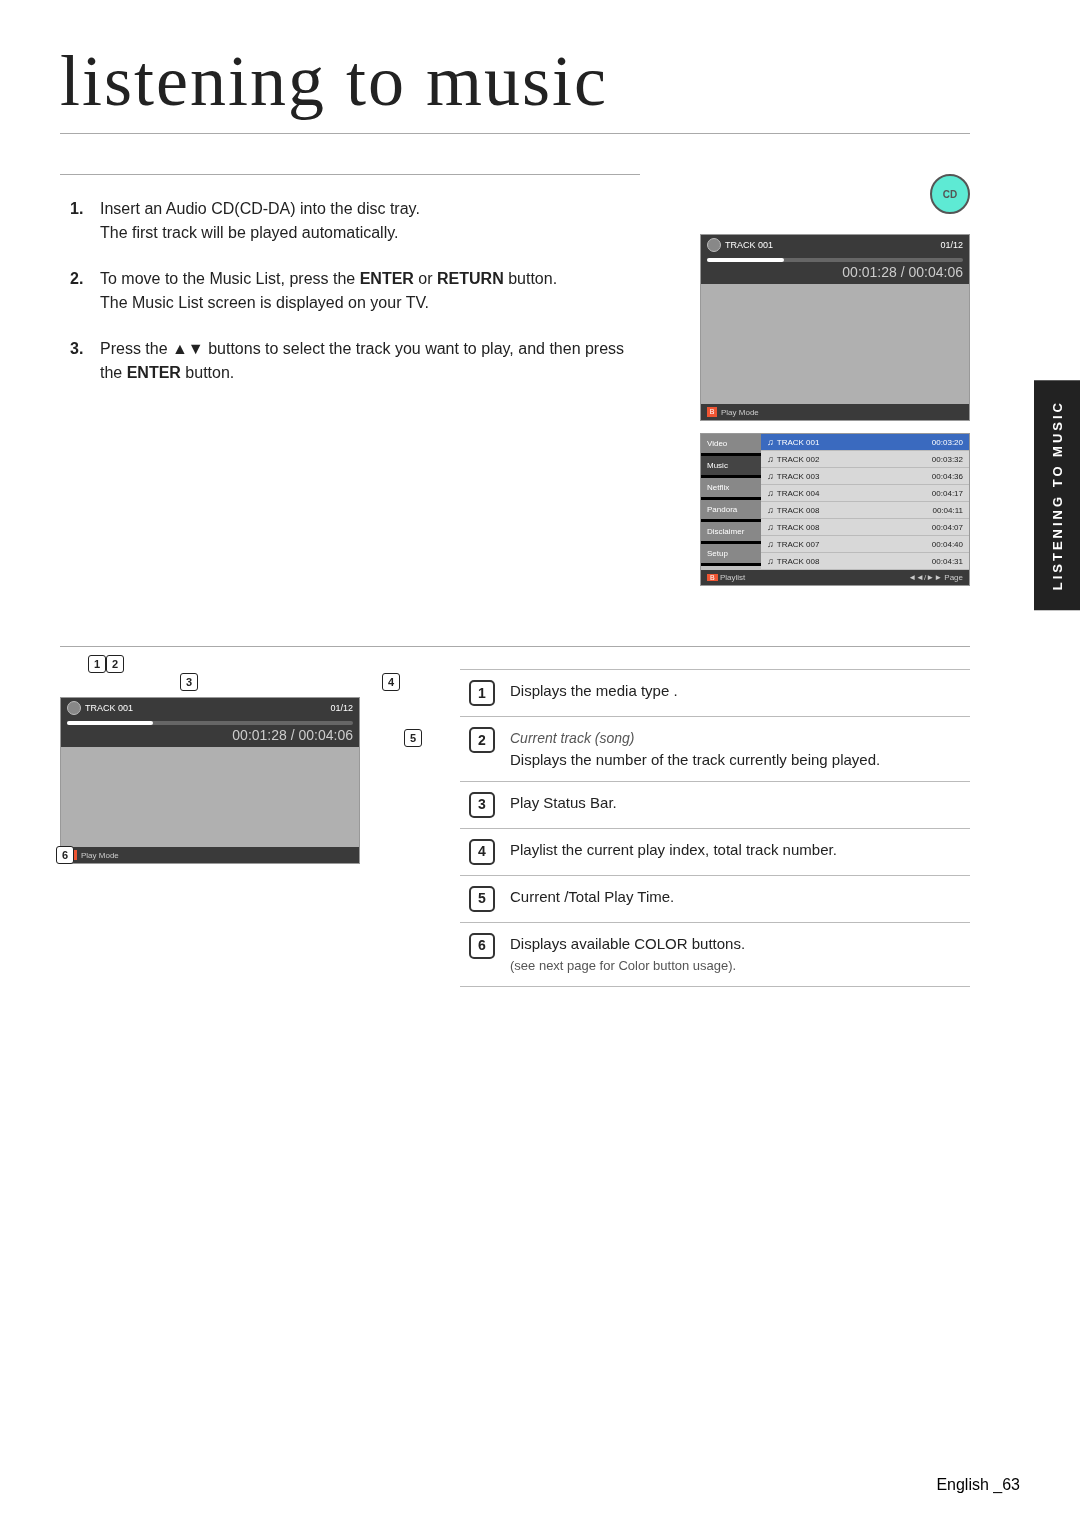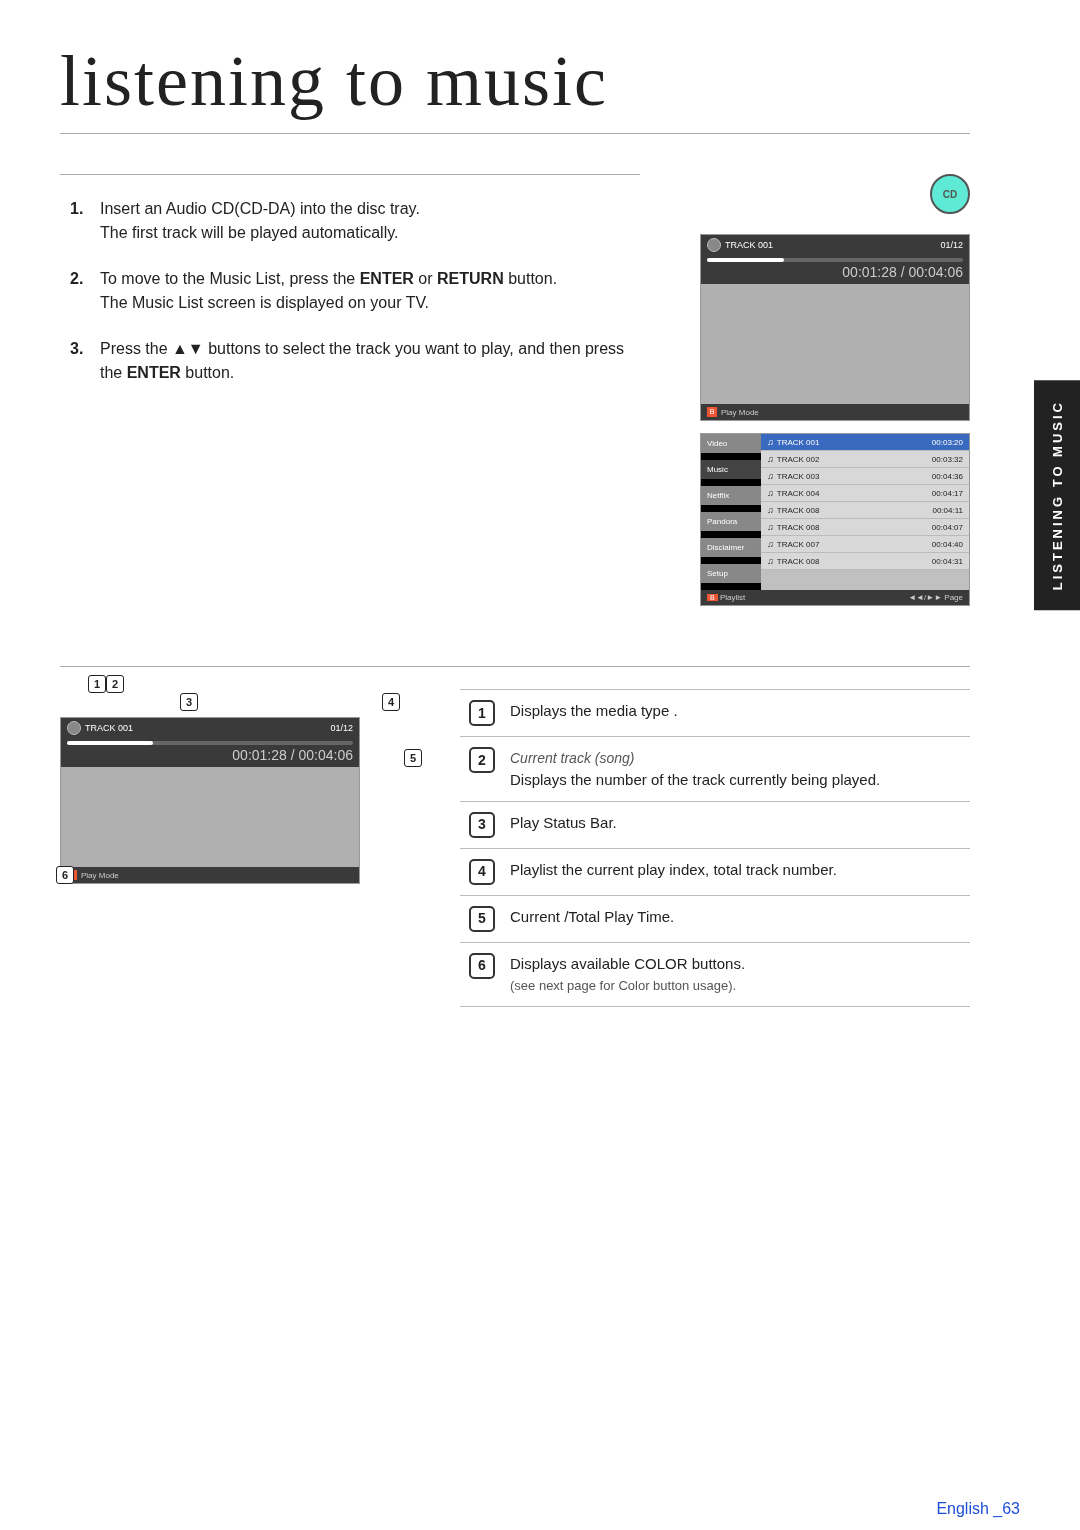--- a/index.html
+++ b/index.html
@@ -208,21 +208,21 @@
     .ml-sidebar {
       float: left;
       width: 60px;
       background: #888;
       color: #fff;
     }
 
     .ml-sidebar-item {
       padding: 5px 6px;
       font-size: 8px;
-      border-bottom: 7px solid #000000;
+      border-bottom: 3px solid #000000;
     }
 
     .ml-sidebar-item.active {
       background: #444;
     }
 
     .ml-content {
       margin-left: 60px;
       background: #d8d8d8;
     }
@@ -412,24 +412,24 @@
       background: #fff;
       border-radius: 50%;
       position: absolute;
       right: 17px;
       top: 340px;
     }
 
     
     .page-footer {
       position: absolute;
-      bottom: 12px;
+      bottom: 36px;
       right: 60px;
       font-size: 16px;
-      color: #1d4ed8;
+      color: #000000;
     }
 
   </style>
 </head>
 <body>
 
 <div class="side-tab">
   <span>LISTENING TO MUSIC</span>
 </div>
 <div class="side-tab-dot"></div>

